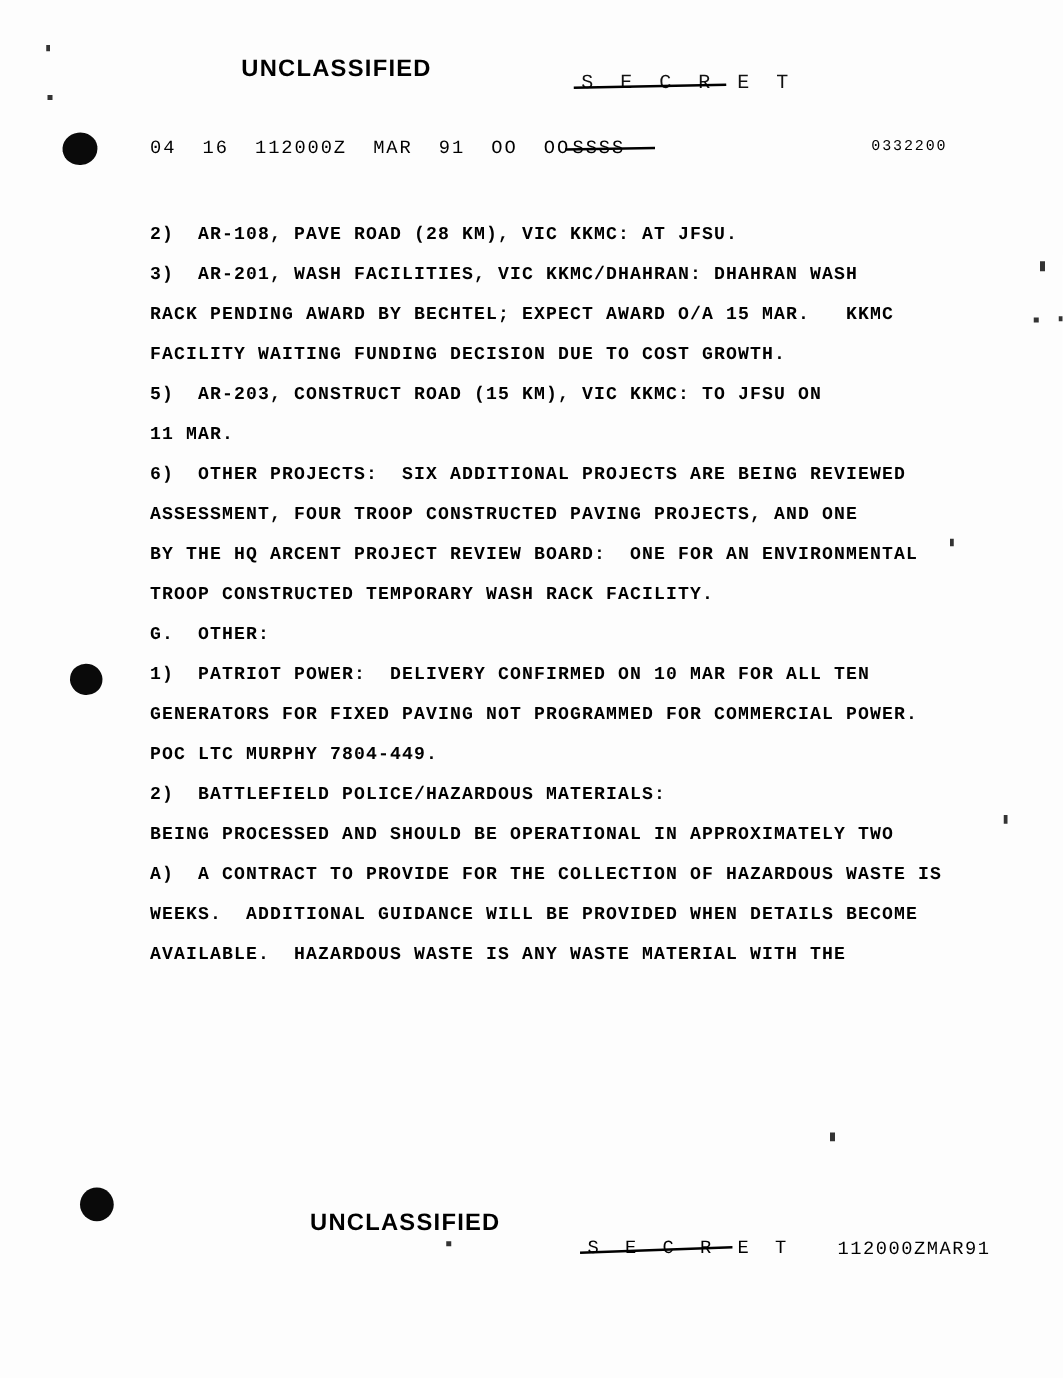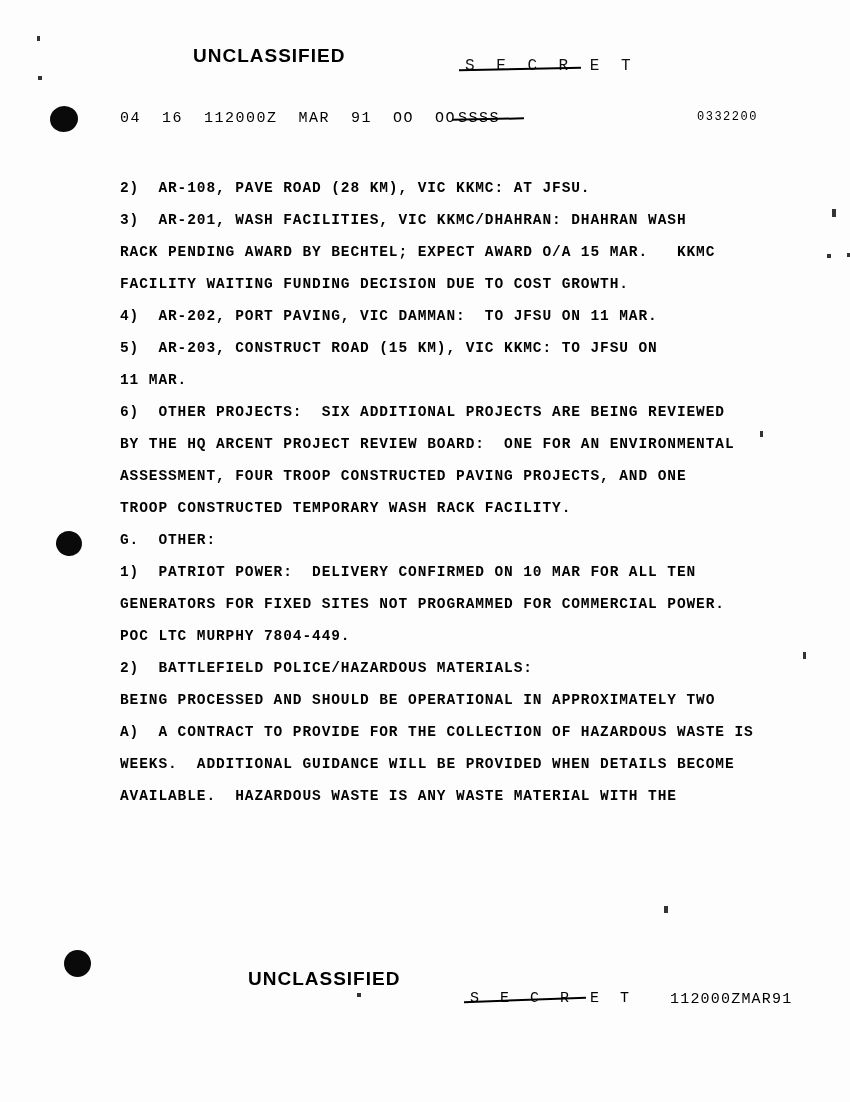--- a/index.html
+++ b/index.html
@@ -178,30 +178,29 @@
   <div class="msgline">04  16  112000Z  MAR  91  OO  OO</div>
   <div class="msg-ssss">SSSS</div>
   <div class="strike strike-ssss"></div>
   <div class="msg-right">0332200</div>
 
   <div class="body-block">
     <div class="line">2)  AR-108, PAVE ROAD (28 KM), VIC KKMC: AT JFSU.</div>
     <div class="line">3)  AR-201, WASH FACILITIES, VIC KKMC/DHAHRAN: DHAHRAN WASH</div>
     <div class="line">RACK PENDING AWARD BY BECHTEL; EXPECT AWARD O/A 15 MAR.   KKMC</div>
     <div class="line">FACILITY WAITING FUNDING DECISION DUE TO COST GROWTH.</div>
-    <div class="line">4)  AR-202, PORT PAVING, VIC DAMMAN:  TO JFSU ON 11 MAR.</div>
     <div class="line">5)  AR-203, CONSTRUCT ROAD (15 KM), VIC KKMC: TO JFSU ON</div>
     <div class="line">11 MAR.</div>
     <div class="line">6)  OTHER PROJECTS:  SIX ADDITIONAL PROJECTS ARE BEING REVIEWED</div>
+    <div class="line">ASSESSMENT, FOUR TROOP CONSTRUCTED PAVING PROJECTS, AND ONE</div>
     <div class="line">BY THE HQ ARCENT PROJECT REVIEW BOARD:  ONE FOR AN ENVIRONMENTAL</div>
-    <div class="line">ASSESSMENT, FOUR TROOP CONSTRUCTED PAVING PROJECTS, AND ONE</div>
     <div class="line">TROOP CONSTRUCTED TEMPORARY WASH RACK FACILITY.</div>
     <div class="line">G.  OTHER:</div>
     <div class="line">1)  PATRIOT POWER:  DELIVERY CONFIRMED ON 10 MAR FOR ALL TEN</div>
-    <div class="line">GENERATORS FOR FIXED SITES NOT PROGRAMMED FOR COMMERCIAL POWER.</div>
+    <div class="line">GENERATORS FOR FIXED PAVING NOT PROGRAMMED FOR COMMERCIAL POWER.</div>
     <div class="line">POC LTC MURPHY 7804-449.</div>
     <div class="line">2)  BATTLEFIELD POLICE/HAZARDOUS MATERIALS:</div>
     <div class="line">BEING PROCESSED AND SHOULD BE OPERATIONAL IN APPROXIMATELY TWO</div>
     <div class="line">A)  A CONTRACT TO PROVIDE FOR THE COLLECTION OF HAZARDOUS WASTE IS</div>
     <div class="line">WEEKS.  ADDITIONAL GUIDANCE WILL BE PROVIDED WHEN DETAILS BECOME</div>
     <div class="line">AVAILABLE.  HAZARDOUS WASTE IS ANY WASTE MATERIAL WITH THE</div>
   </div>
 
   <div class="ftr-unclass">UNCLASSIFIED</div>
   <div class="ftr-secret">S E C R E T</div>

